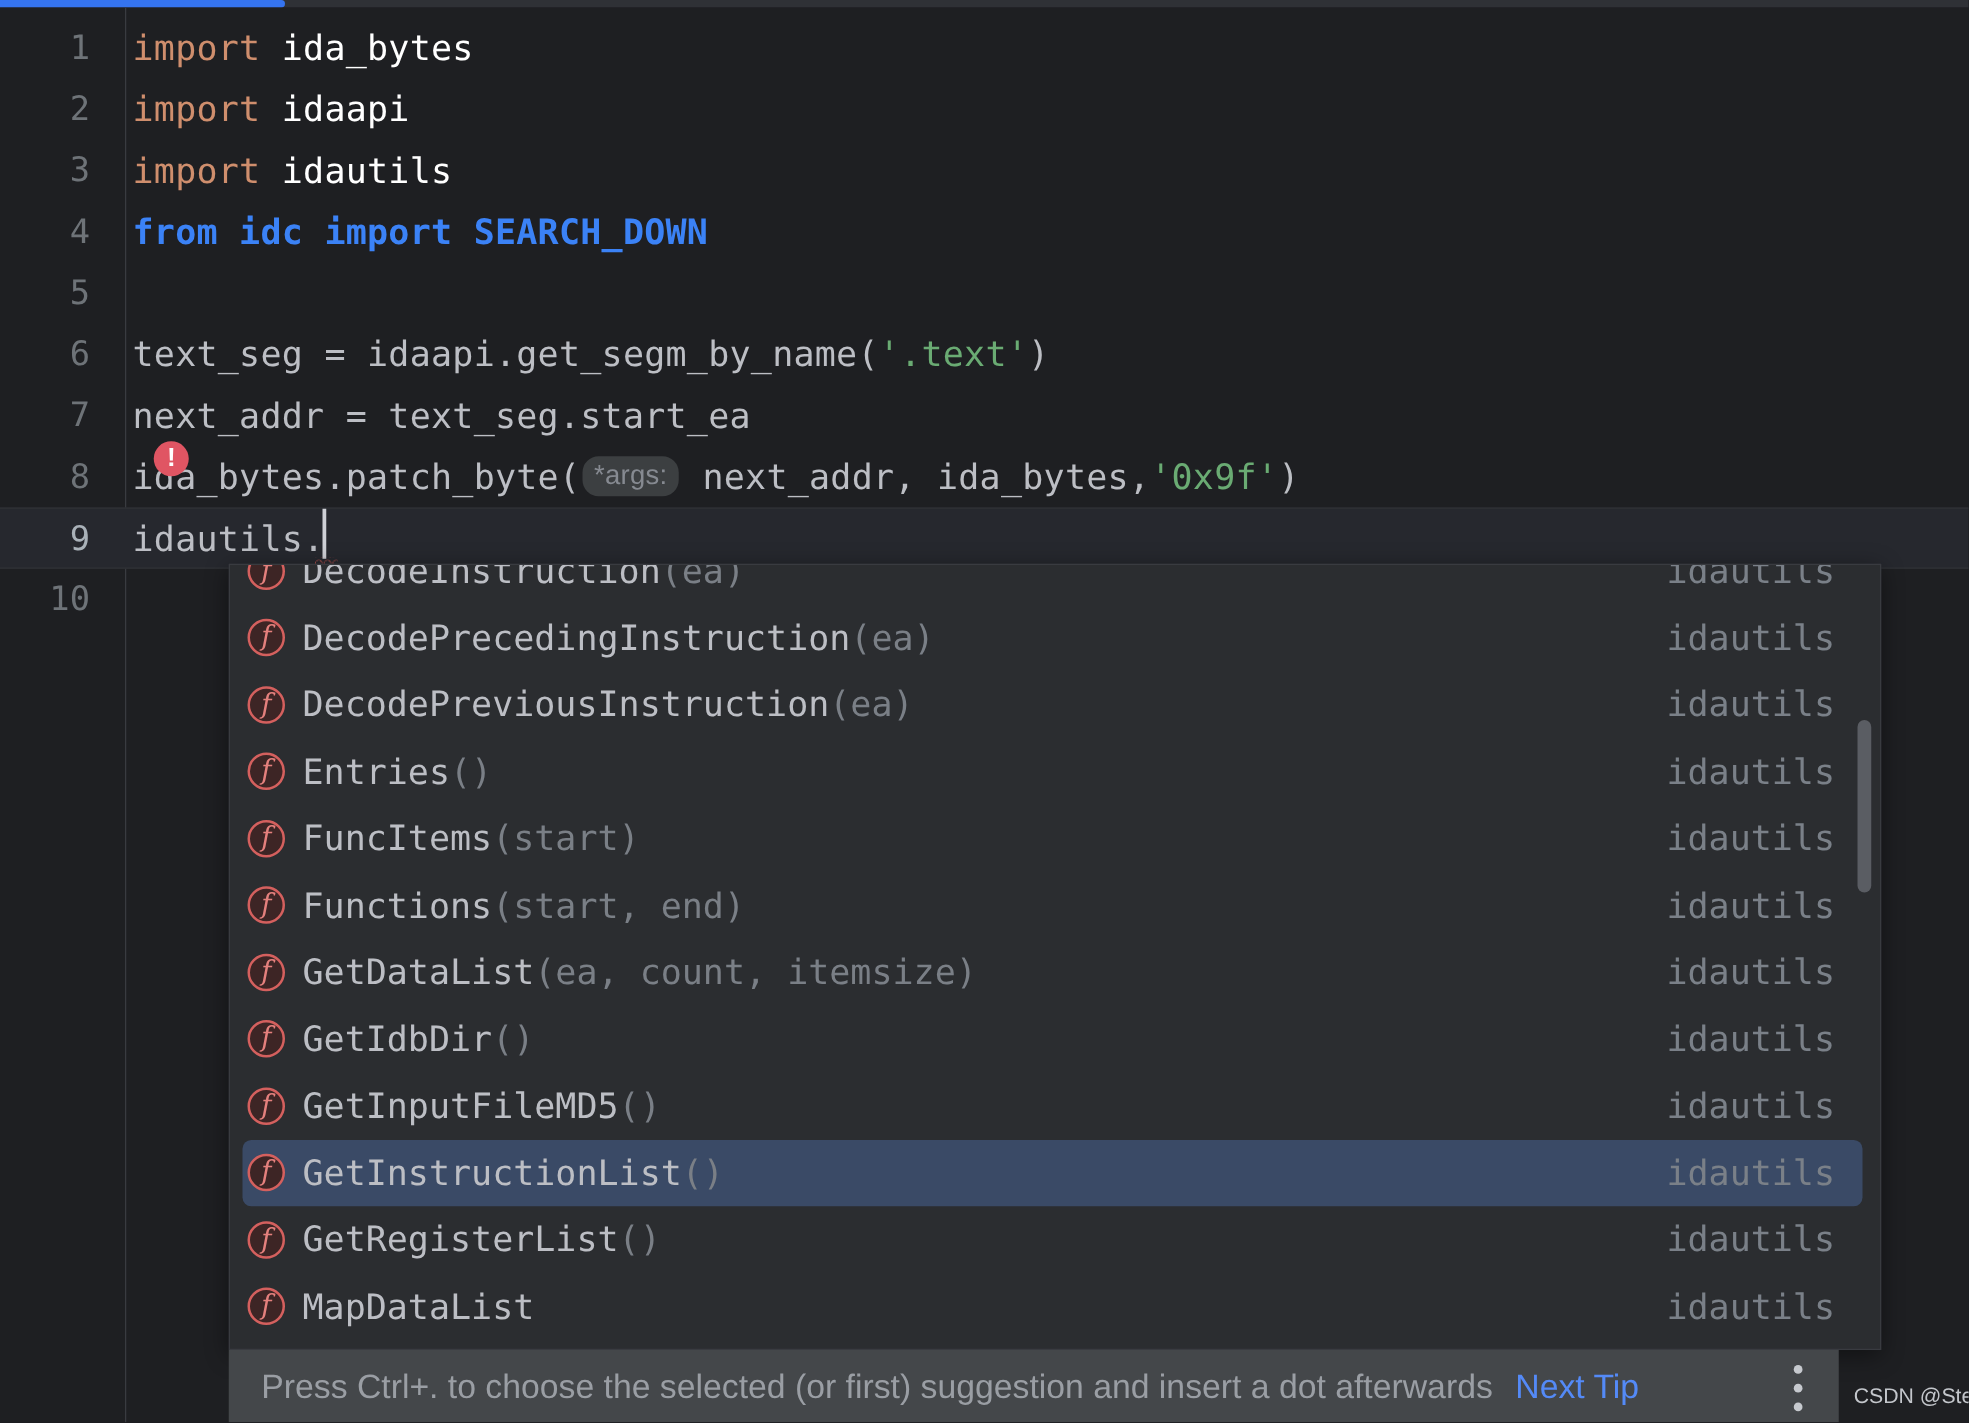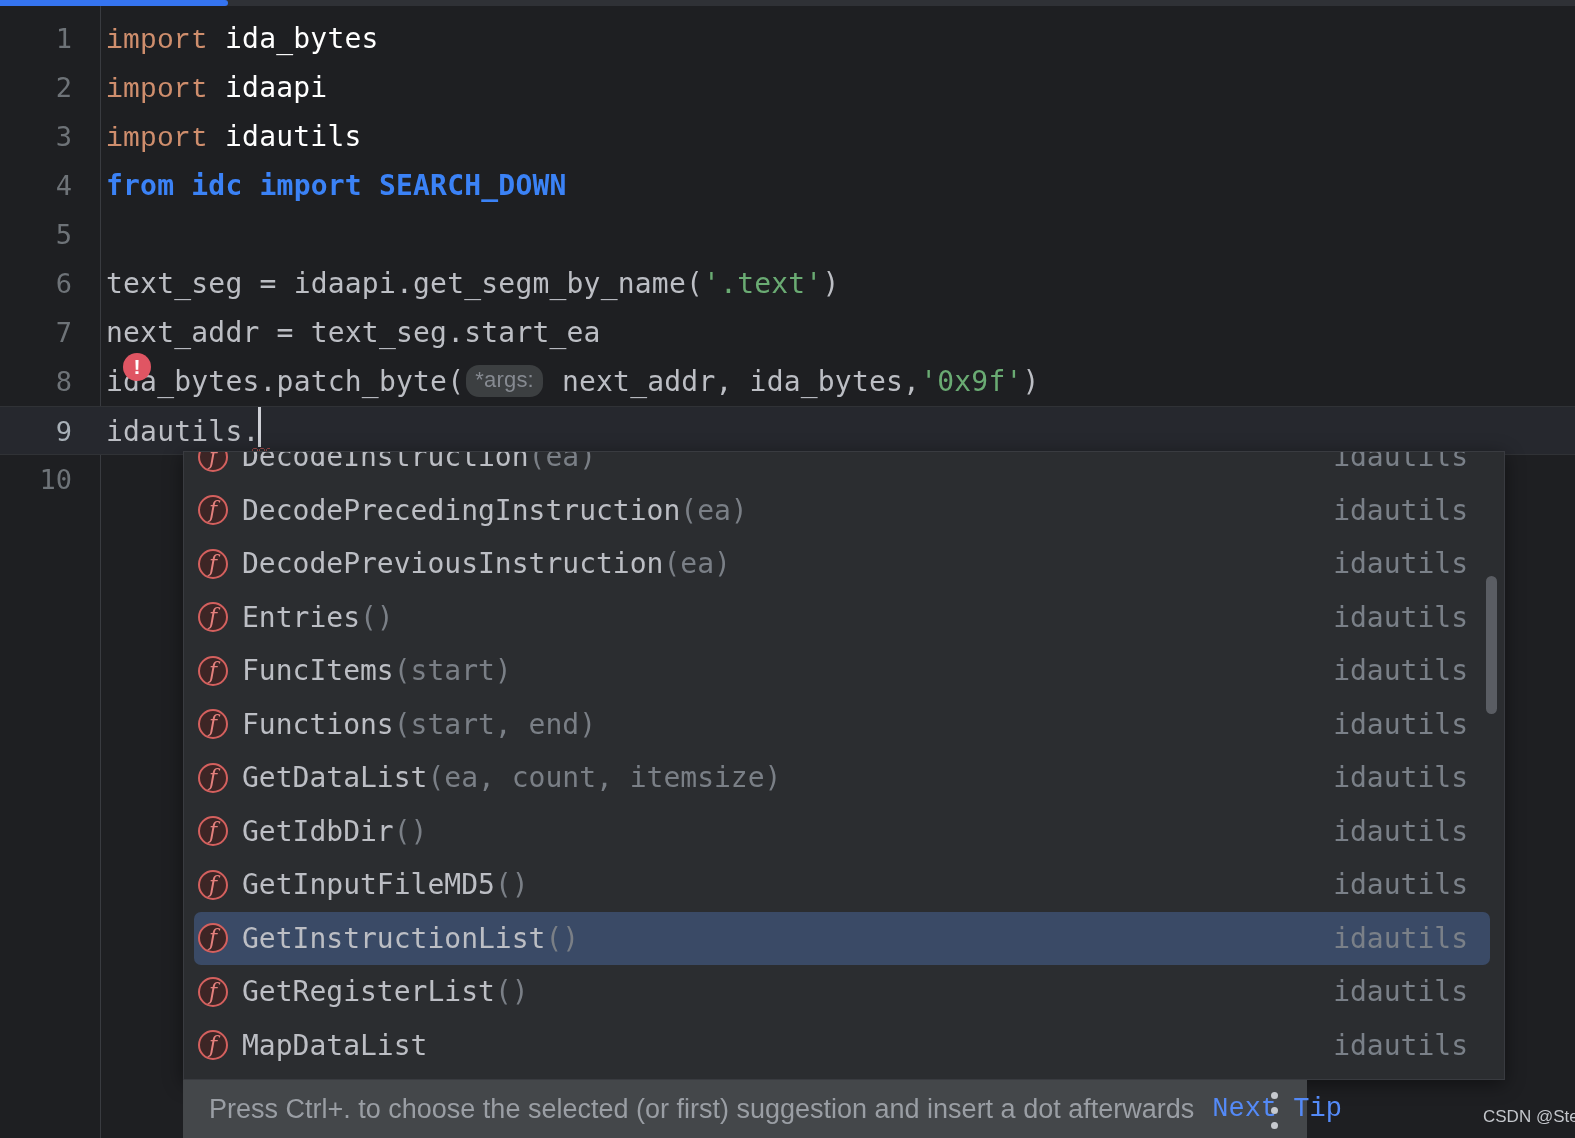--- a/index.html
+++ b/index.html
@@ -71,21 +71,21 @@
   .code-line.current .lineno { color: #a9b1b8; }
   .code-text {
     position: absolute;
     left: 106px; top: 0;
     font-size: 28px;
     white-space: pre;
     font-family: "DejaVu Sans Mono", monospace;
     color: #bcbec4;
     letter-spacing: 0.2px;
   }
-  .kw      { color: #cf8e6d; font-family: Liberation Mono, monospace; }
+  .kw      { color: #cf8e6d; }
   .plain   { color: #bcbec4; }
   .str     { color: #6aab73; }
   .dim     { color: #3b82f6; font-weight: bold; }
   .ident   { color: #ffffff; }
 
   
   .inlay {
     display: inline-block;
     background: #3c3f41;
     color: #868a91;
@@ -199,35 +199,35 @@
     right: 4px;
     width: 11px;
     border-radius: 6px;
     background: #5a5d63;
   }
 
   
   .hintbar {
     position: absolute;
     left: 183px; top: 1080px;
-    width: 1124px; height: 58px;
+    width: 1288px; height: 58px;
     background: #44474a;
     box-sizing: border-box;
     display: flex;
     align-items: center;
     padding-left: 26px;
   }
   .hint-text {
     font-family: "Liberation Sans", sans-serif;
     font-size: 27px;
     color: #9a9ea4;
     white-space: pre;
   }
   .hint-link {
-    font-family: Liberation Mono, monospace;
+    font-family: Liberation Sans, sans-serif;
     font-size: 27px;
     color: #548af7;
     margin-left: 18px;
     cursor: pointer;
     white-space: pre;
   }
   .kebab {
     position: absolute;
     right: 28px;
     top: 12px;

